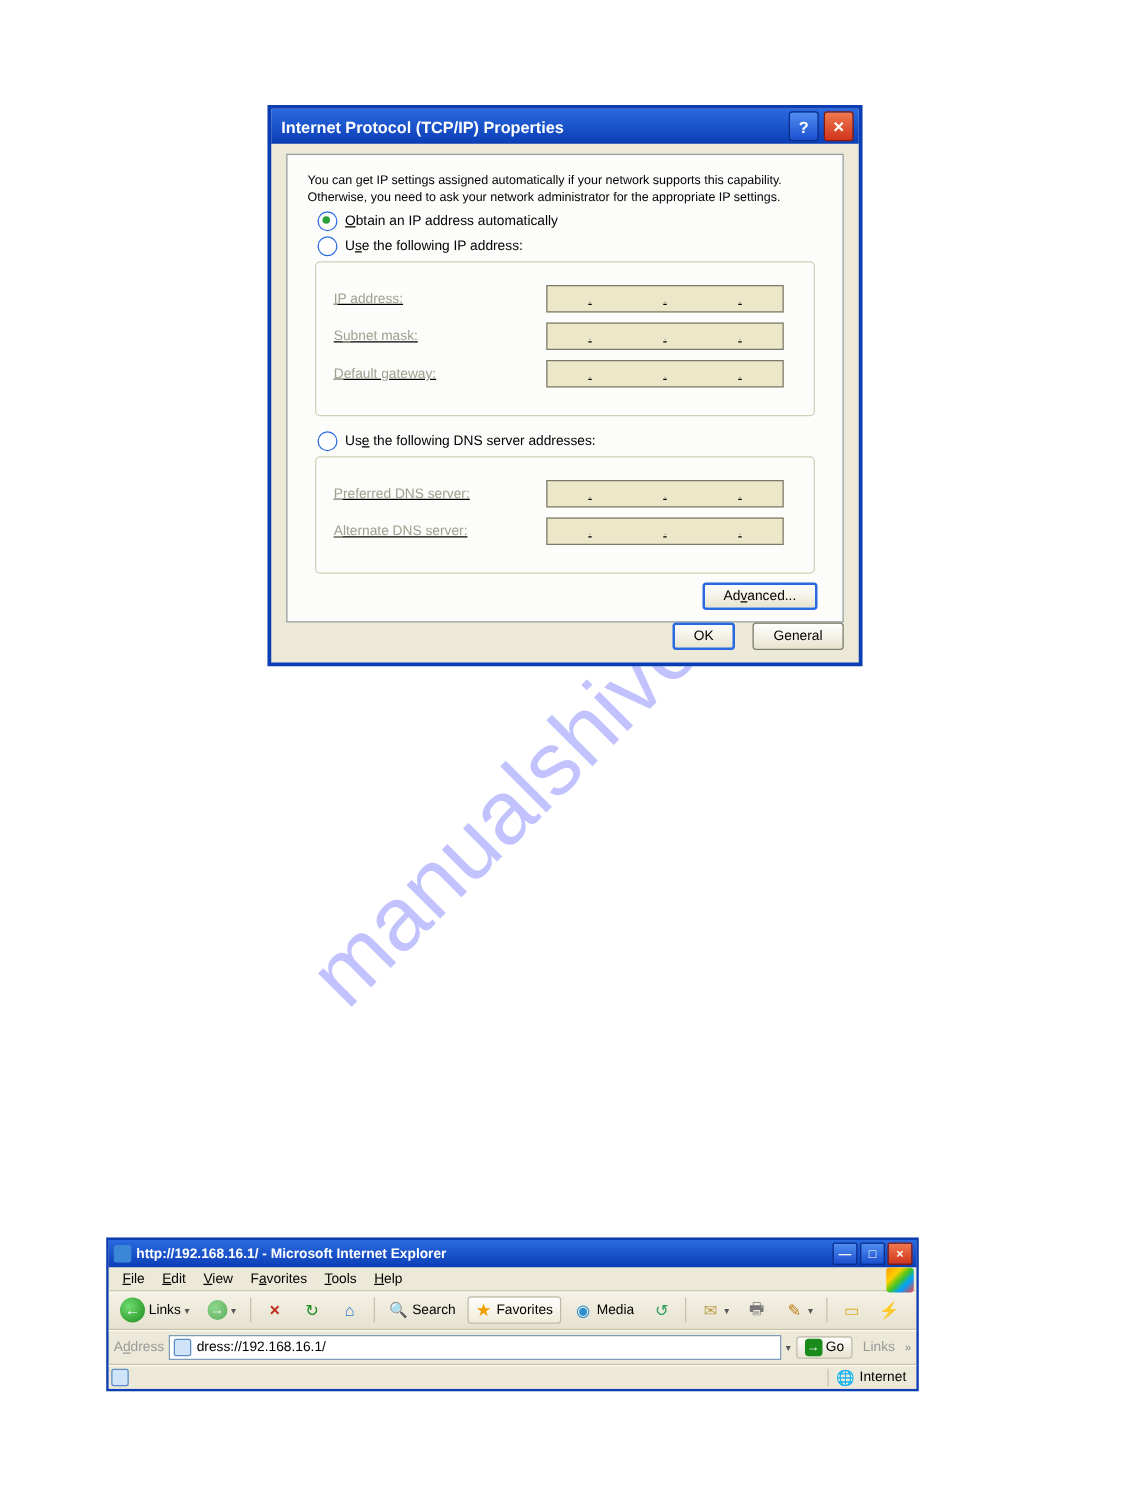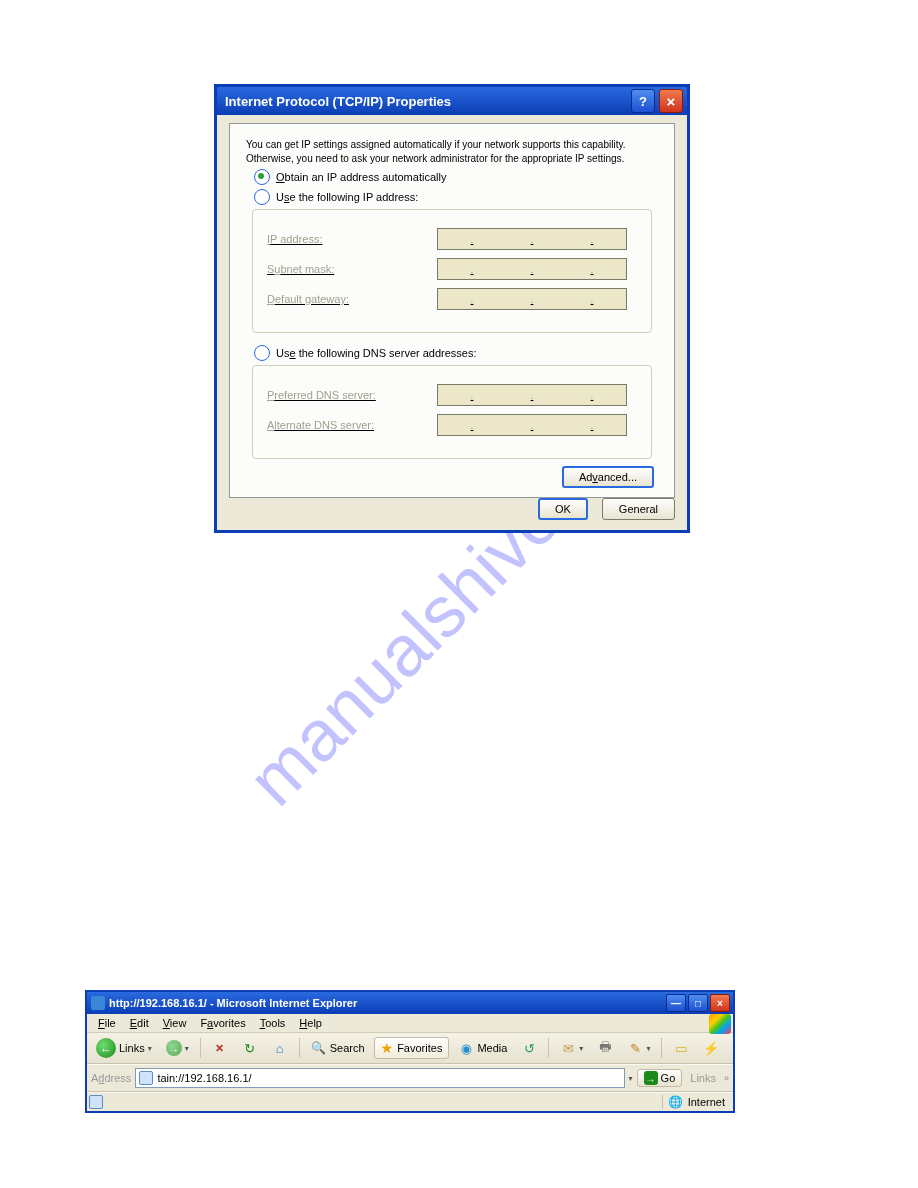--- a/index.html
+++ b/index.html
@@ -484,21 +484,21 @@
         <div class="folder-icon">▭</div>
       </div>
     <div class="tb-btn">
         <div class="zap-icon">⚡</div>
       </div>
   </div>
   <div class="addrbar">
     <span class="lbl">A<u>d</u>dress</span>
     <div class="addrinput">
       <div class="pg"></div>
-      <span>tain://192.168.16.1/</span>
+      <span>dress://192.168.16.1/</span>
     </div>
     <span class="drop">▾</span>
     <div class="gobtn">
       <div class="go-arrow">→</div>
       <span>Go</span>
     </div>
     <span class="links-lbl">Links</span>
     <span style="color:#888;font-size:9px;">»</span>
   </div>
   <div class="statusbar">

